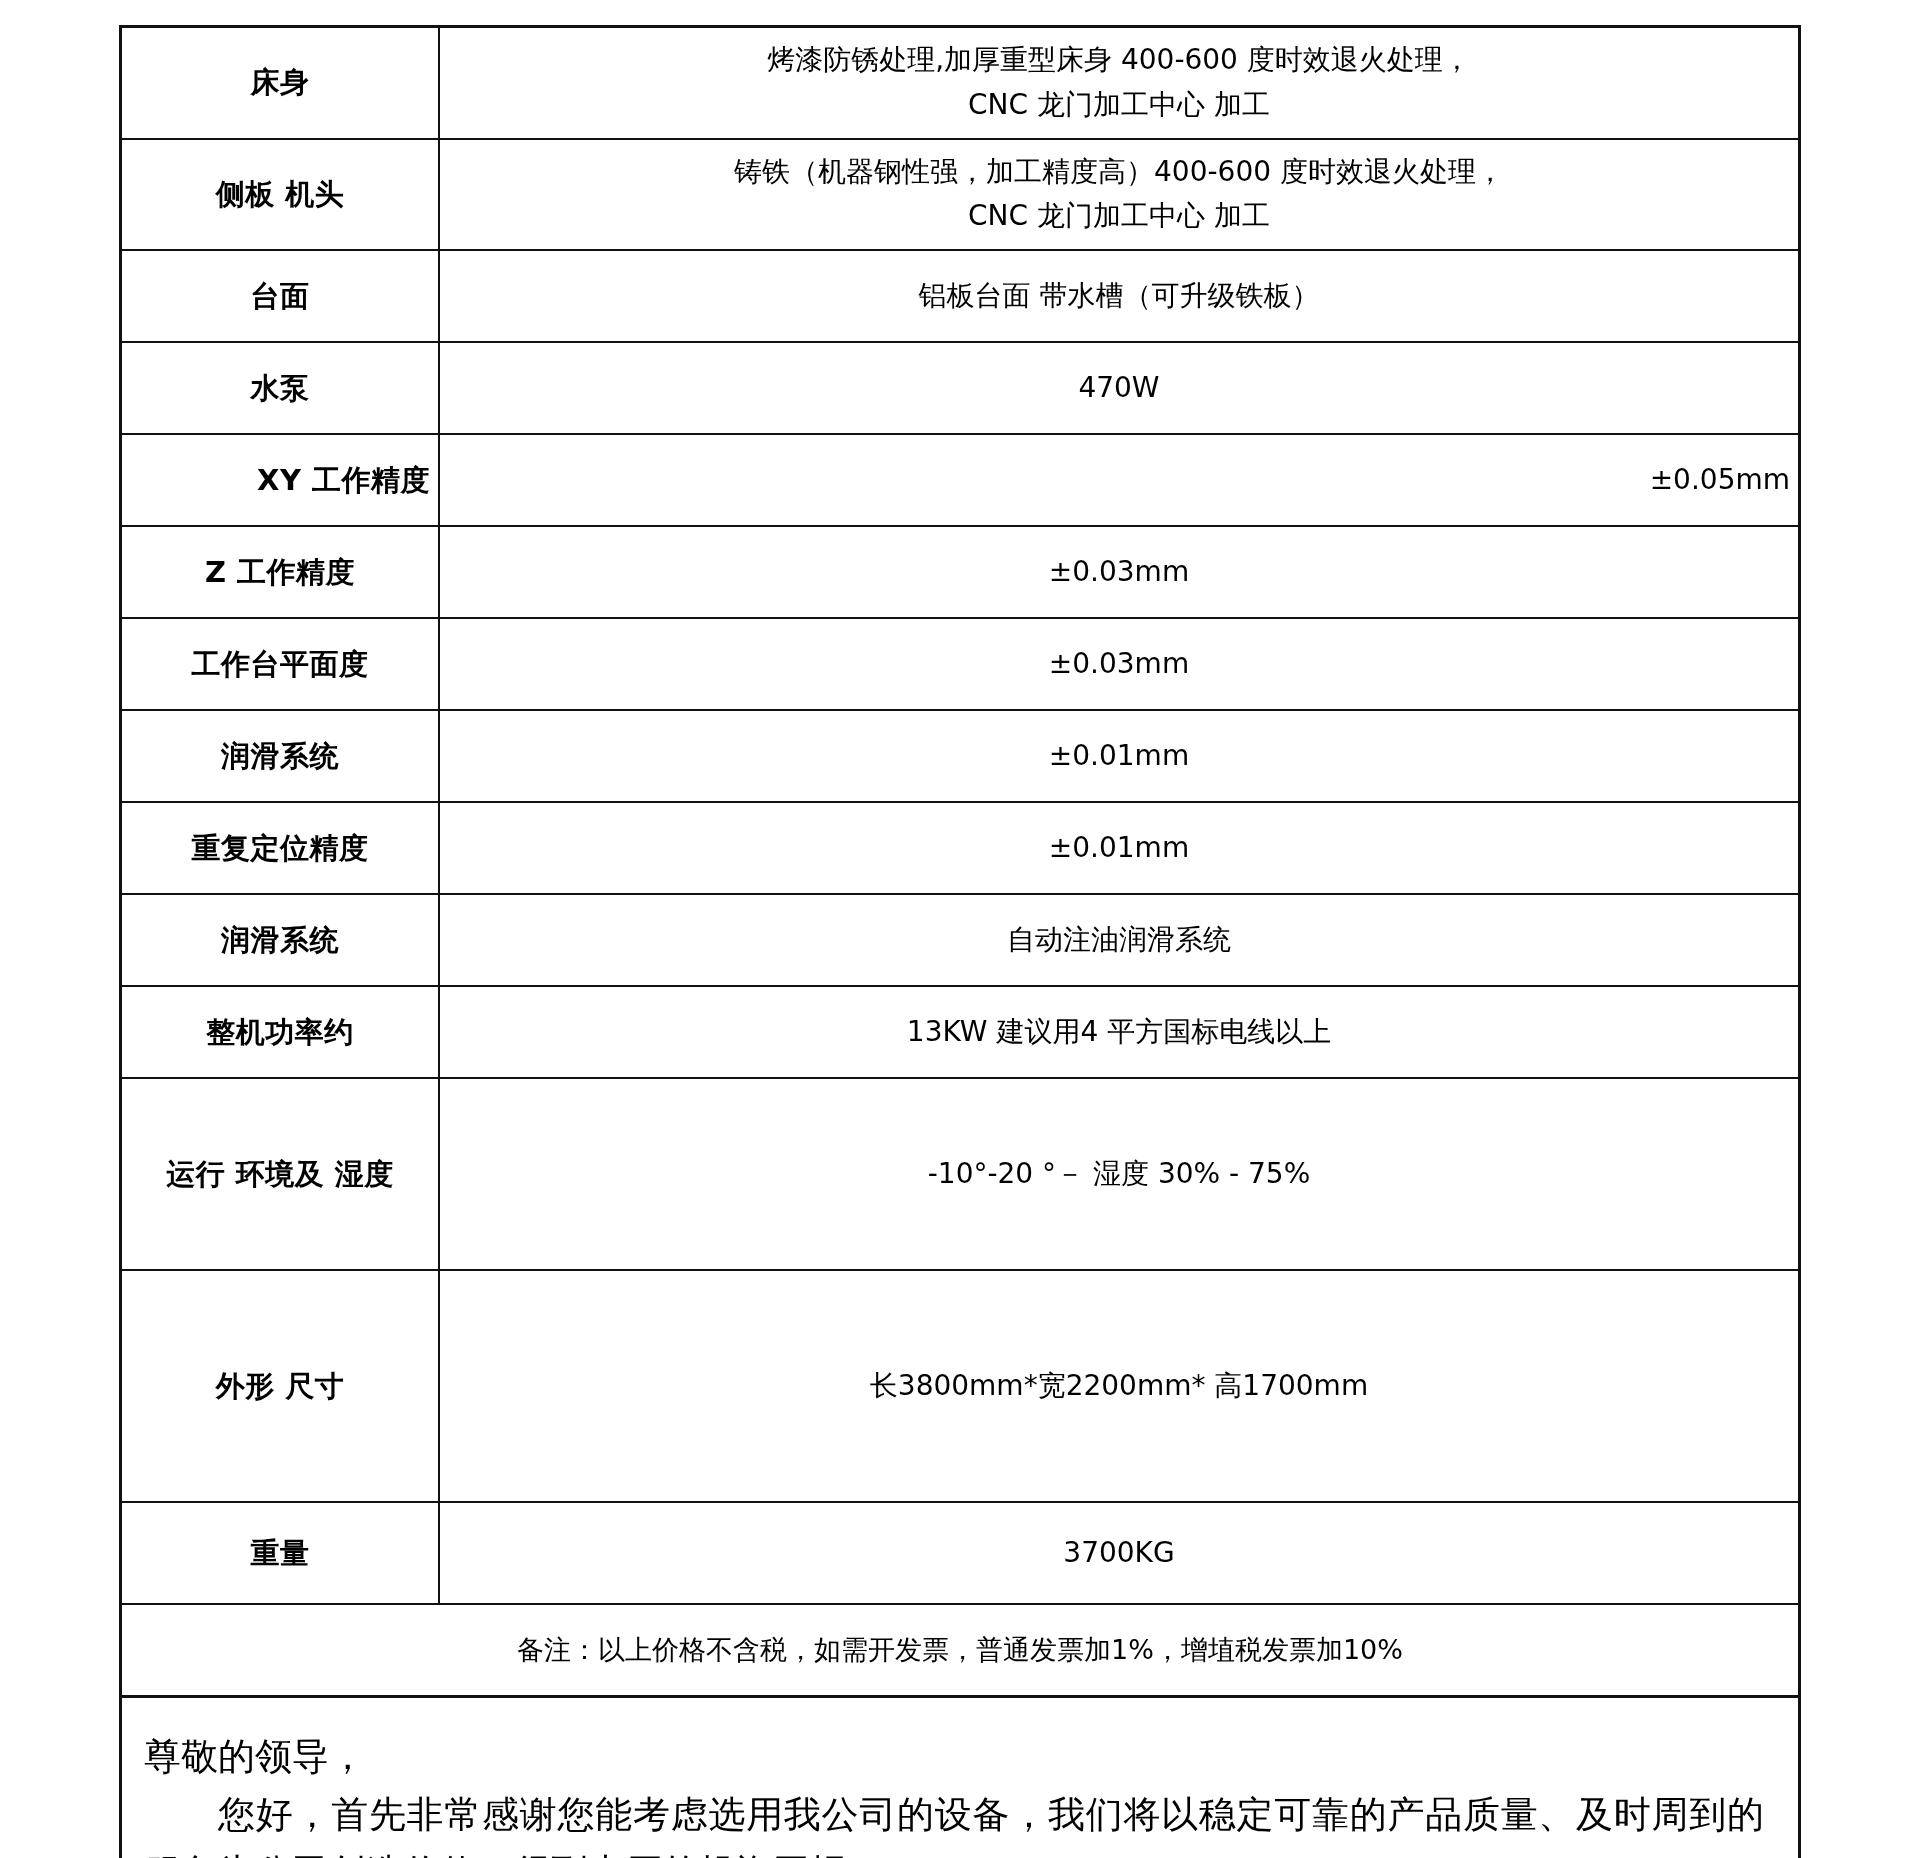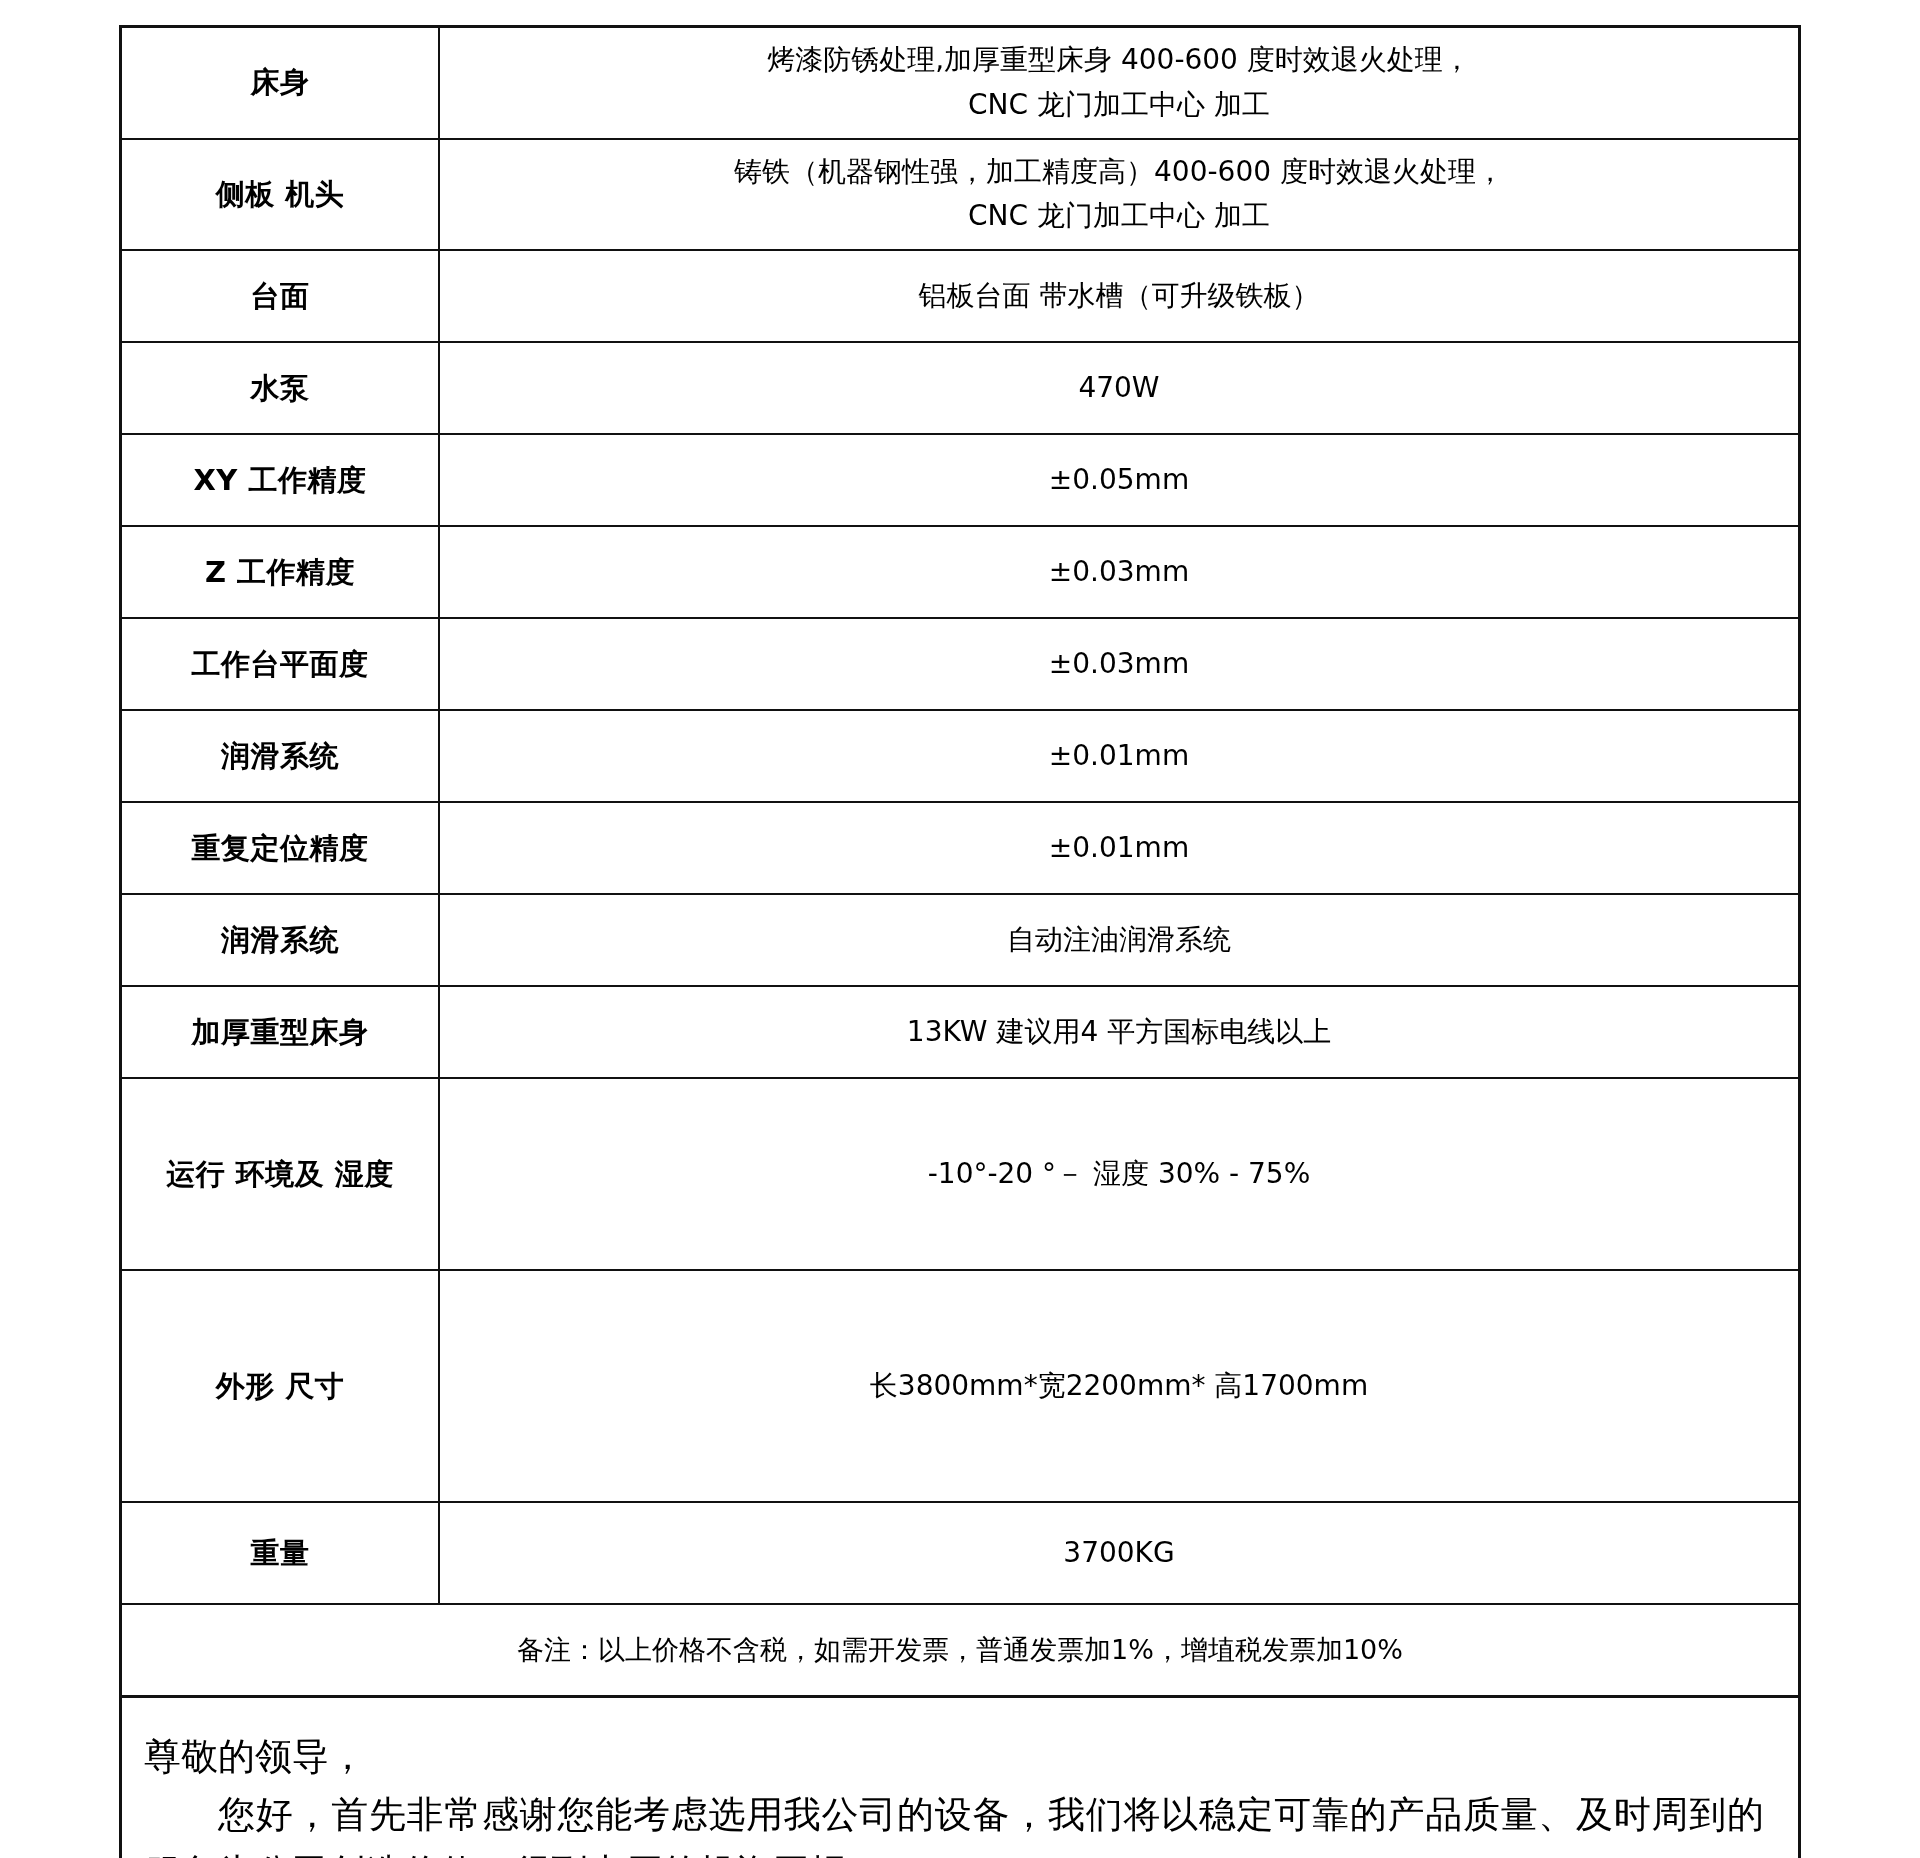--- a/index.html
+++ b/index.html
@@ -49,21 +49,21 @@
     line-height: 1.6;
     font-weight: 400;
   }
   td.value .ln {
     display: block;
   }
   tr.r-bed td { height: 88px; }
   tr.r-side td { height: 88px; }
   tr.r-table td { height: 70px; }
   tr.r-pump td { height: 70px; margin-left: 11px; }
-  tr.r-xy td { height: 70px; }
+  tr.r-xy td { height: 70px; text-align: right; }
   tr.r-z td { height: 70px; }
   tr.r-flat td { height: 70px; }
   tr.r-pos td { height: 70px; }
   tr.r-repos td { height: 70px; }
   tr.r-lub td { height: 70px; }
   tr.r-power td { height: 70px; }
   tr.r-env td { height: 170px; }
   tr.r-dim td { height: 210px; }
   tr.r-weight td { height: 80px; }
   tr.r-note td { height: 70px; }
@@ -171,21 +171,21 @@
         </tr>
 
         <tr class="r-lub">
           <td class="label">润滑系统</td>
           <td class="value">
             <span class="ln">自动注油润滑系统</span>
           </td>
         </tr>
 
         <tr class="r-power">
-          <td class="label">加厚重型床身</td>
+          <td class="label">整机功率约</td>
           <td class="value">
             <span class="ln">13KW 建议用4 平方国标电线以上</span>
           </td>
         </tr>
 
         <tr class="r-env">
           <td class="label">
             <span class="ln">运行</span>
             <span class="ln">环境及</span>
             <span class="ln">湿度</span>

